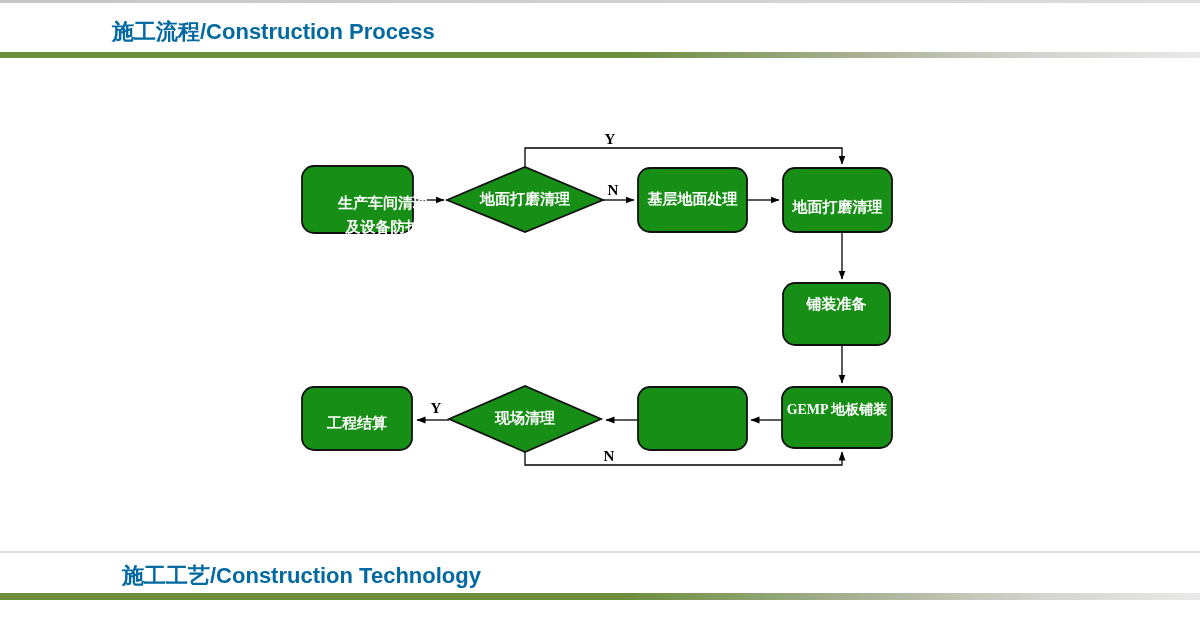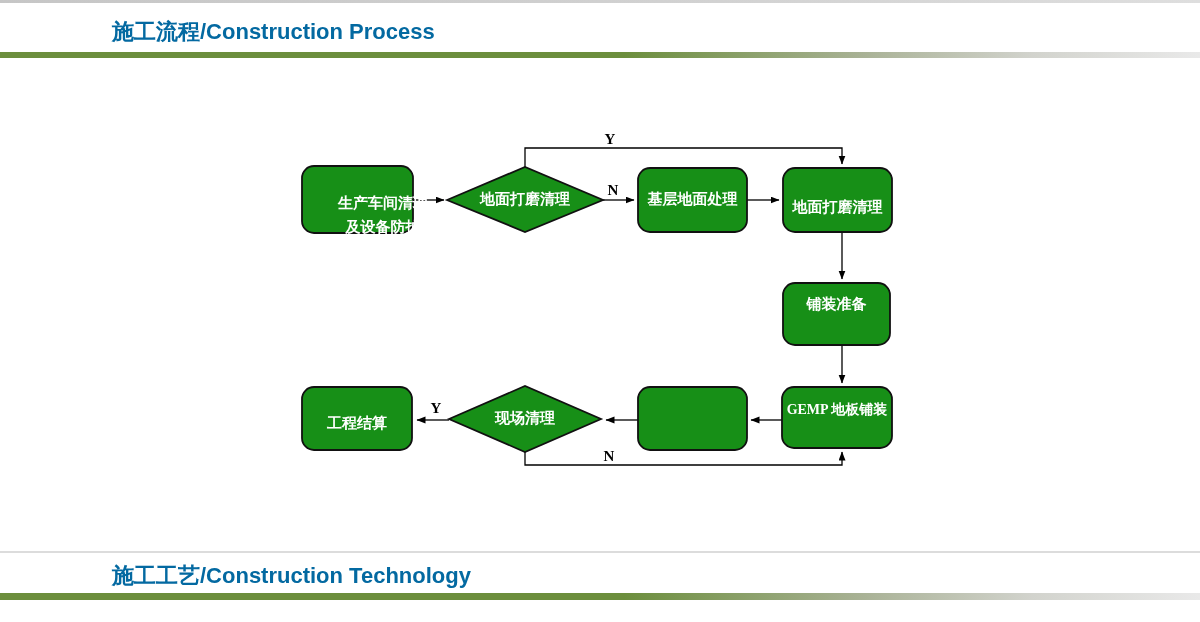--- a/index.html
+++ b/index.html
@@ -16,21 +16,21 @@
     position: absolute; left: 0; top: 0; width: 1200px; height: 3px;
     background: linear-gradient(90deg, #c6c6c6 0%, #d2d2d2 60%, #dedede 100%);
   }
   .section-title {
     position: absolute; left: 112px;
     font-size: 22px; font-weight: bold; color: #0369a1;
     font-family: "Liberation Sans", sans-serif;
     white-space: nowrap;
   }
   .title-top { top: 17px; }
-  .title-bottom { top: 561px; }
+  .title-bottom { top: 561px; margin-left: 10px; }
   .green-bar {
     position: absolute; left: 0; width: 1200px;
     background: linear-gradient(90deg, #6c8e3d 0%, #6c8e3d 52%, #a9b296 72%, #d2d3cd 86%, #e9e9e9 100%);
   }
   .bar-top { top: 52px; height: 6px; }
   .bar-bottom { top: 593px; height: 7px; }
   .divider-bottom {
     position: absolute; left: 0; top: 551px; width: 1200px; height: 2px;
     background: #dcdcdc;
   }

